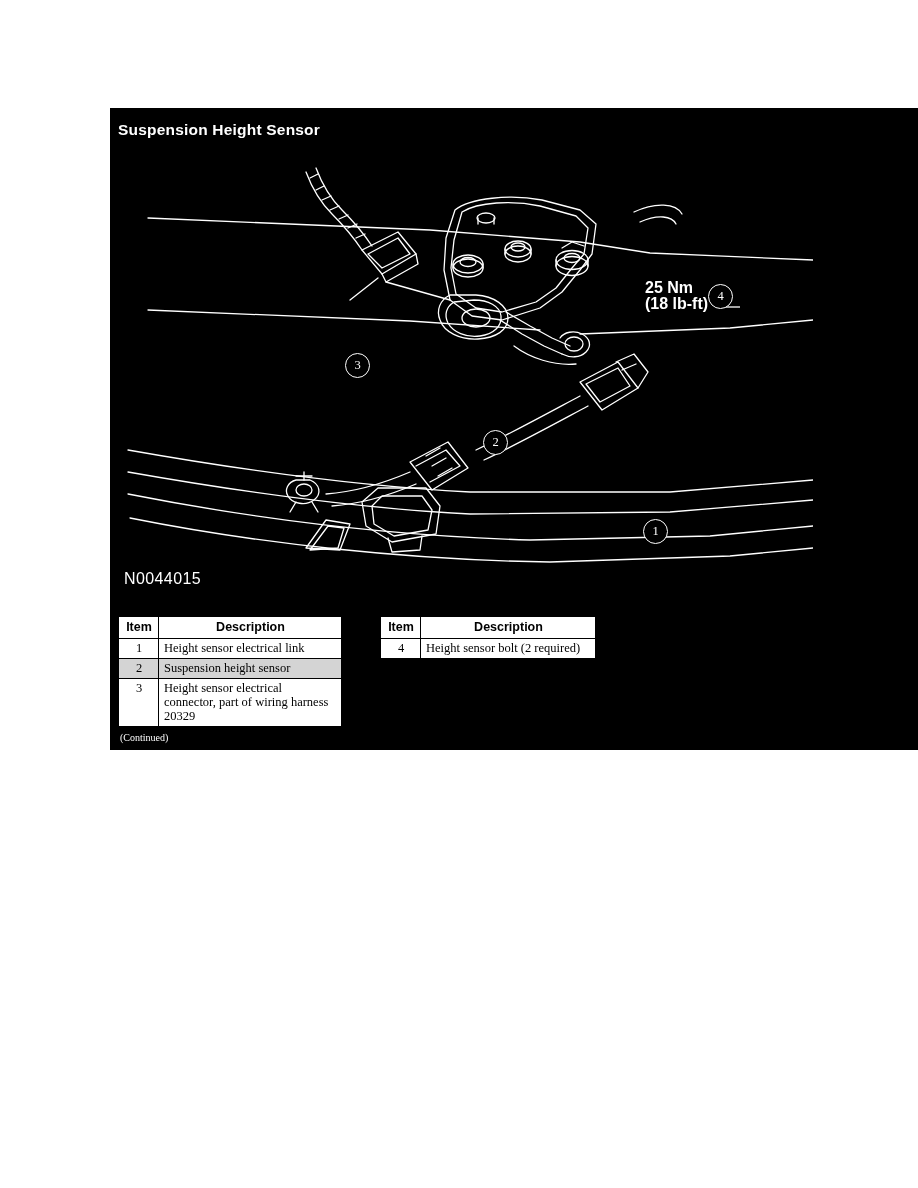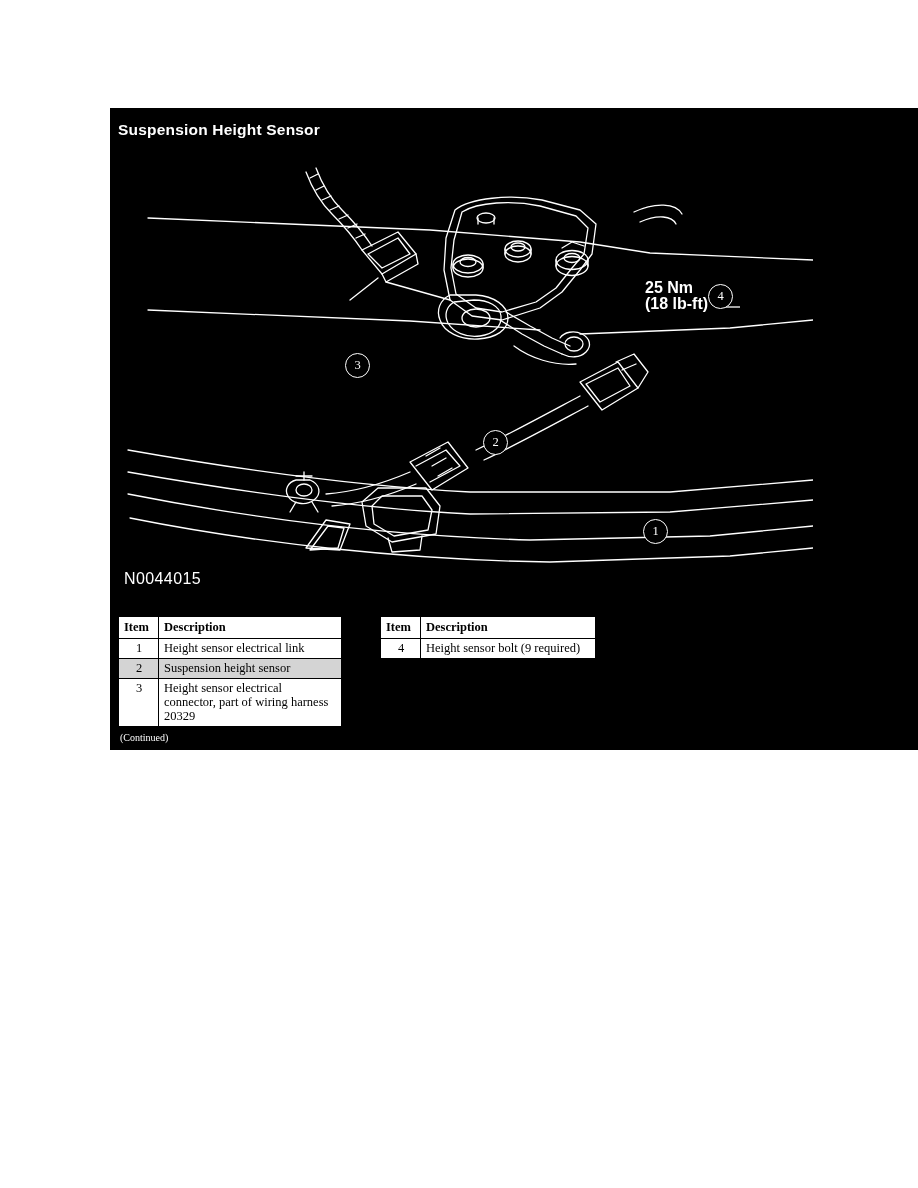--- a/index.html
+++ b/index.html
@@ -100,25 +100,25 @@
   }
   table.item-table th,
   table.item-table td {
     border: 1px solid #000000;
     padding: 2px 4px 3px 5px;
     font-size: 12.5px;
     vertical-align: top;
     line-height: 14px;
   }
   table.item-table th {
-    font-family: Liberation Serif, serif;
+    font-family: Liberation Sans, sans-serif;
     font-size: 12.5px;
     font-weight: bold;
     background: #ffffff;
-    text-align: left;
+    text-align: center;
     padding: 3px 4px 4px 5px;
   }
   table.item-table td.item-num {
     text-align: center;
   }
   tr.shaded td {
     background: #d4d4d4;
   }
 
   .table-left {
@@ -298,21 +298,21 @@
         </colgroup>
       <thead>
         <tr>
           <th>Item</th>
           <th>Description</th>
         </tr>
       </thead>
       <tbody>
         <tr>
           <td class="item-num">4</td>
-          <td>Height sensor bolt (9 required)</td>
+          <td>Height sensor bolt (2 required)</td>
         </tr>
       </tbody>
     </table>
 
   </div>
 
   <div class="continued">(Continued)</div>
 
 </div>
 

